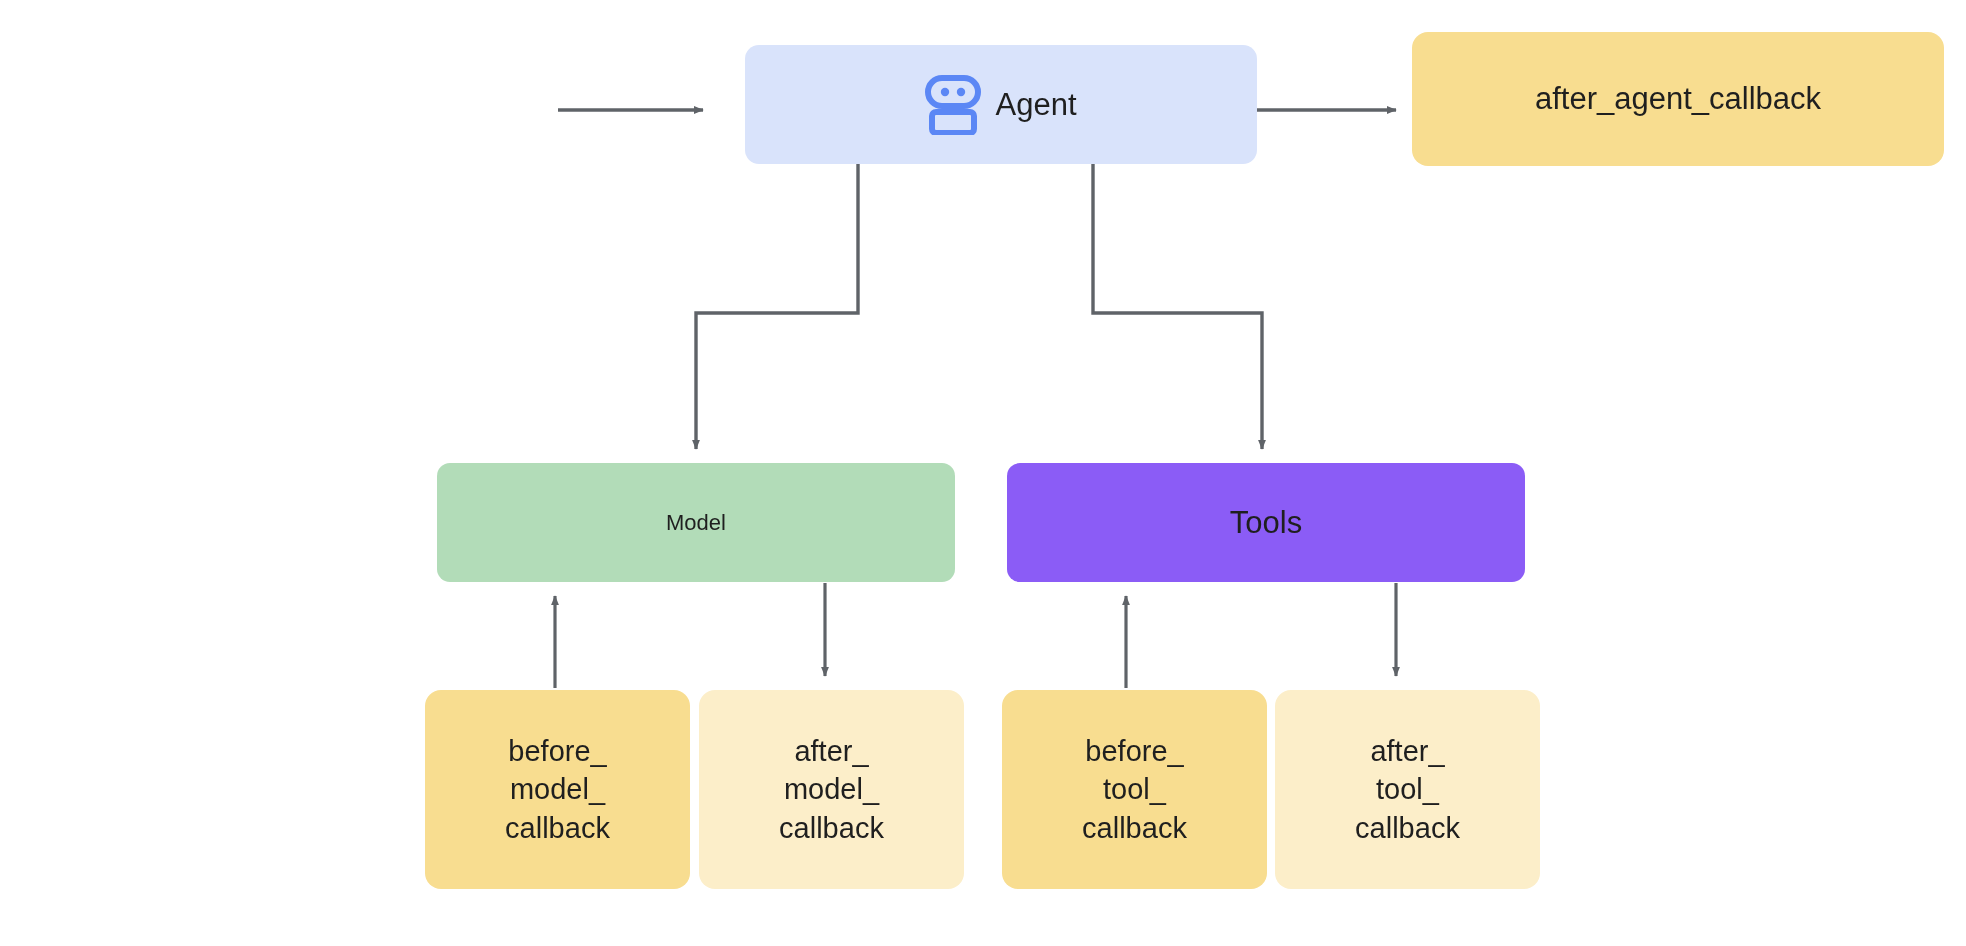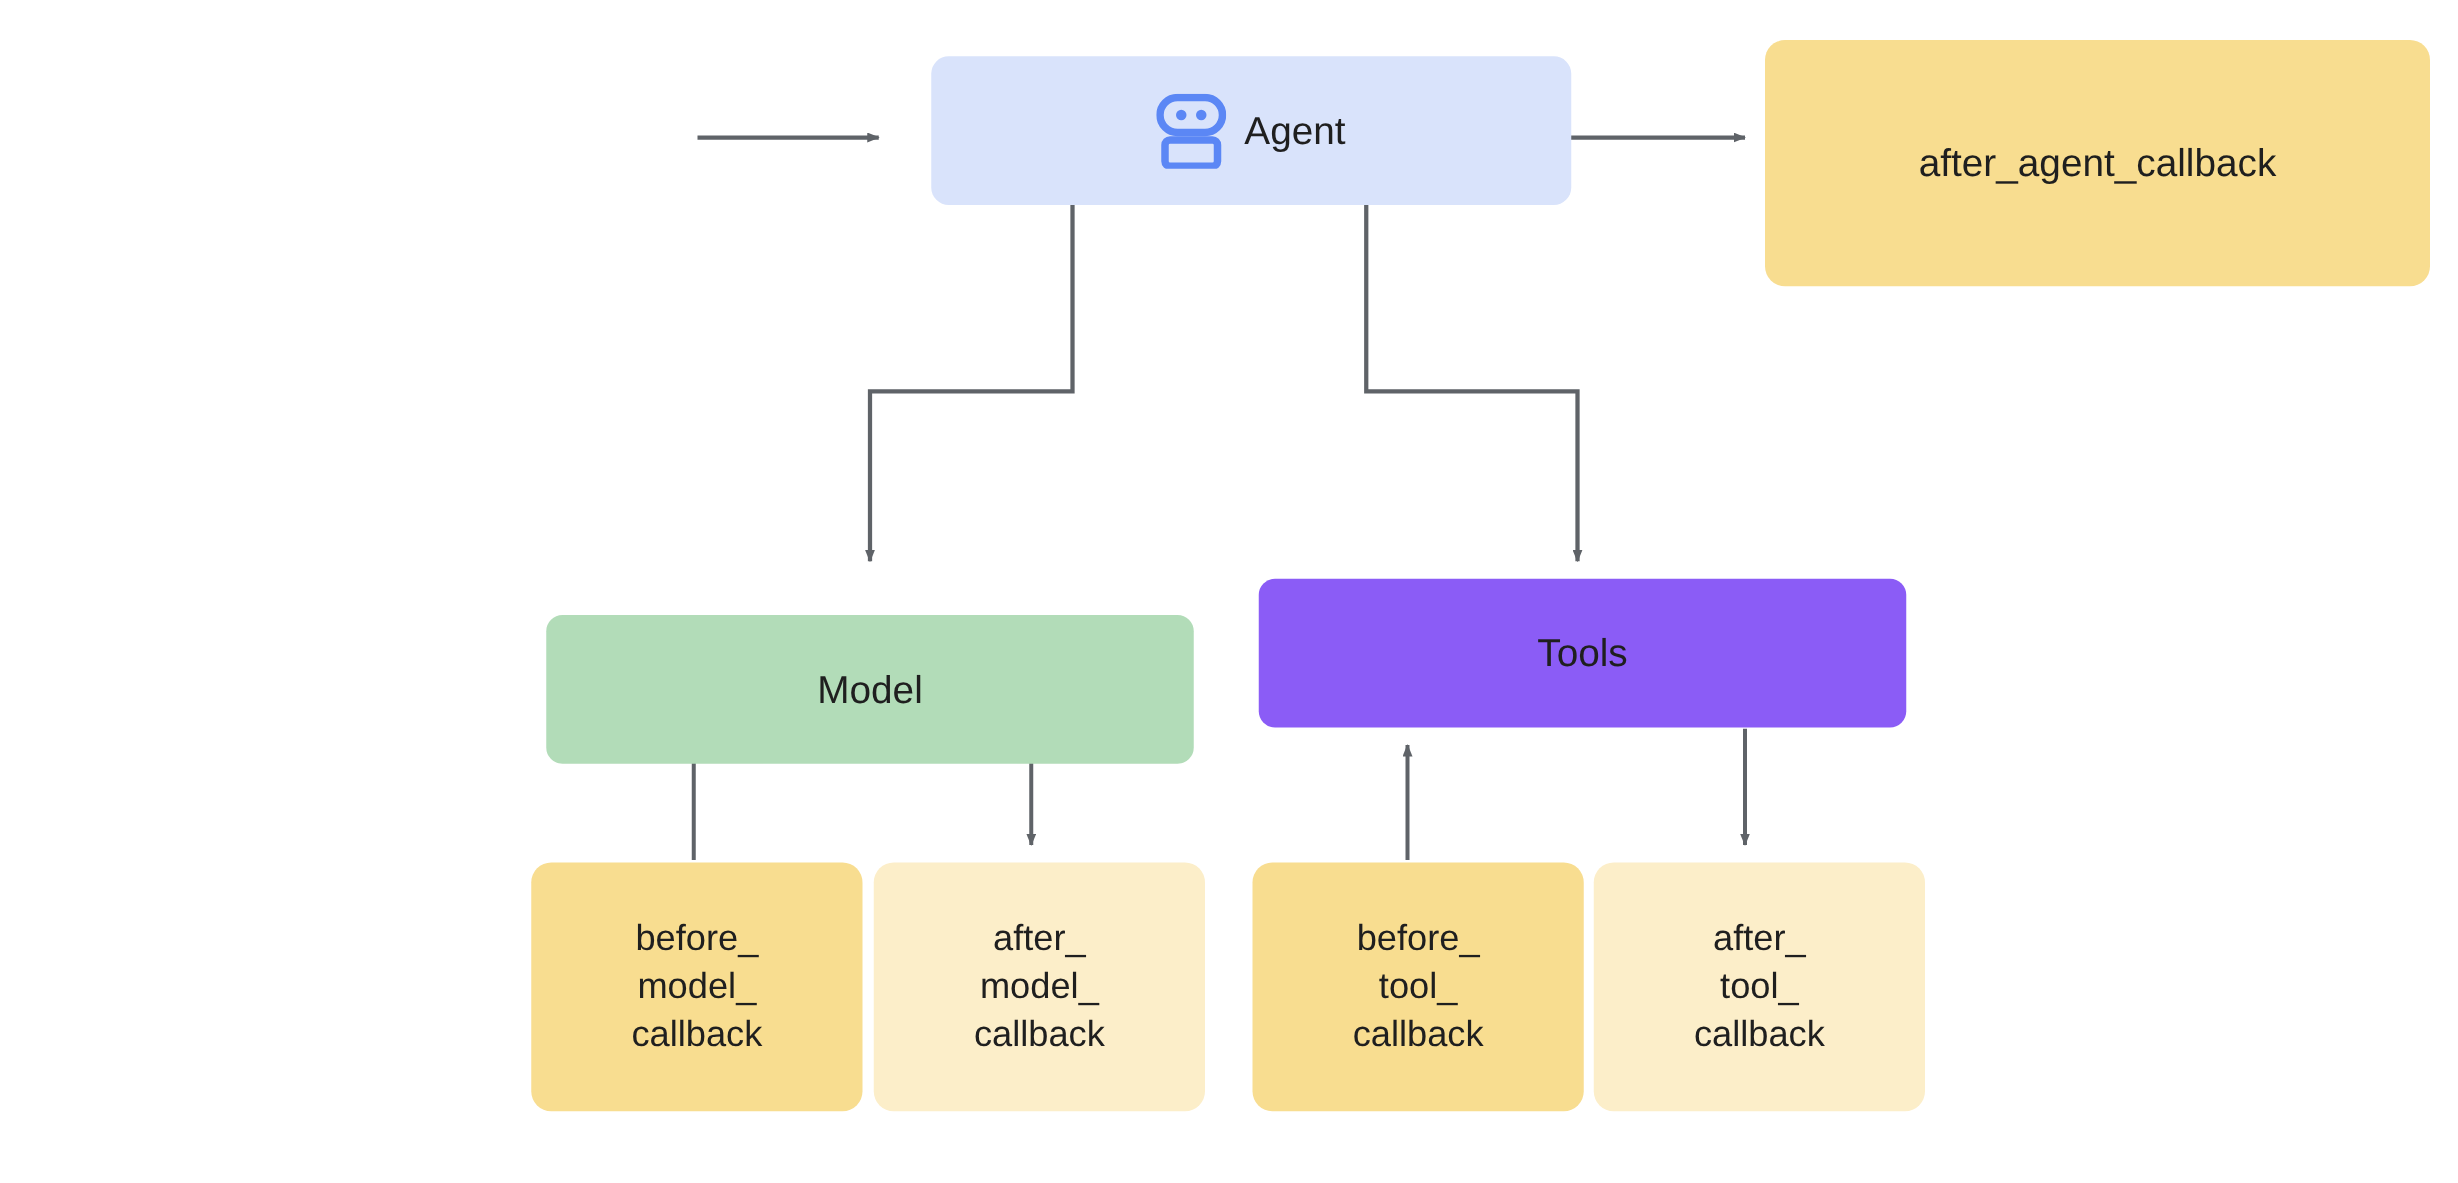--- a/index.html
+++ b/index.html
@@ -41,31 +41,30 @@
     font-size: 31px;
   }
   #node-agent {
     left: 717px; top: 45px;  width: 512px; height: 119px;
     border-radius: 14px;
     font-size: 31px;
     gap: 14px;
     margin-left: 28px;
   }
   #node-after-agent {
-    left: 1412px; top: 32px; width: 532px; height: 197px;
+    left: 1412px; top: 32px; width: 532px; height: 134px;
     border-radius: 16px;
     font-size: 31px;
   }
 
   
   #node-model {
     left: 437px;  top: 463px; width: 518px; height: 119px;
     border-radius: 13px;
-    font-size: 31px;
-    margin-top: 29px;
+    font-size: 22px;
   }
   #node-tools {
     left: 1007px; top: 463px; width: 518px; height: 119px;
     border-radius: 13px;
     font-size: 31px;
   }
 
   
   #node-before-model { left: 425px;  top: 690px; width: 265px; height: 199px; border-radius: 16px; font-size: 29px; }
   #node-after-model  { left: 699px;  top: 690px; width: 265px; height: 199px; border-radius: 16px; font-size: 29px; }

